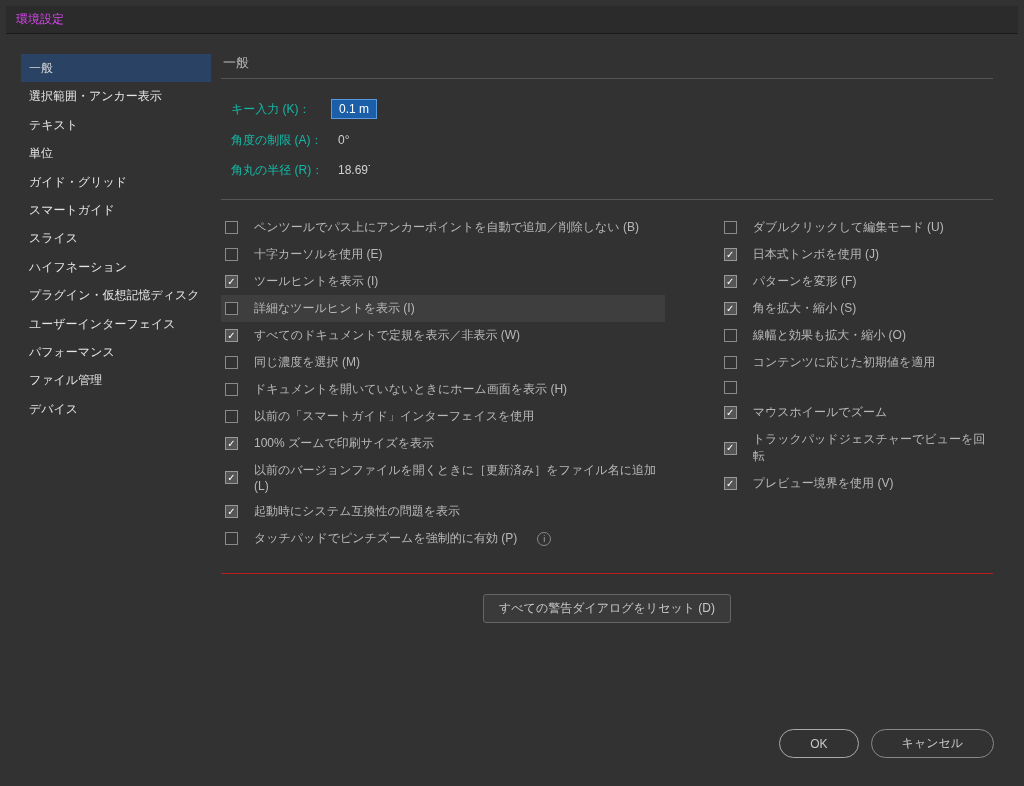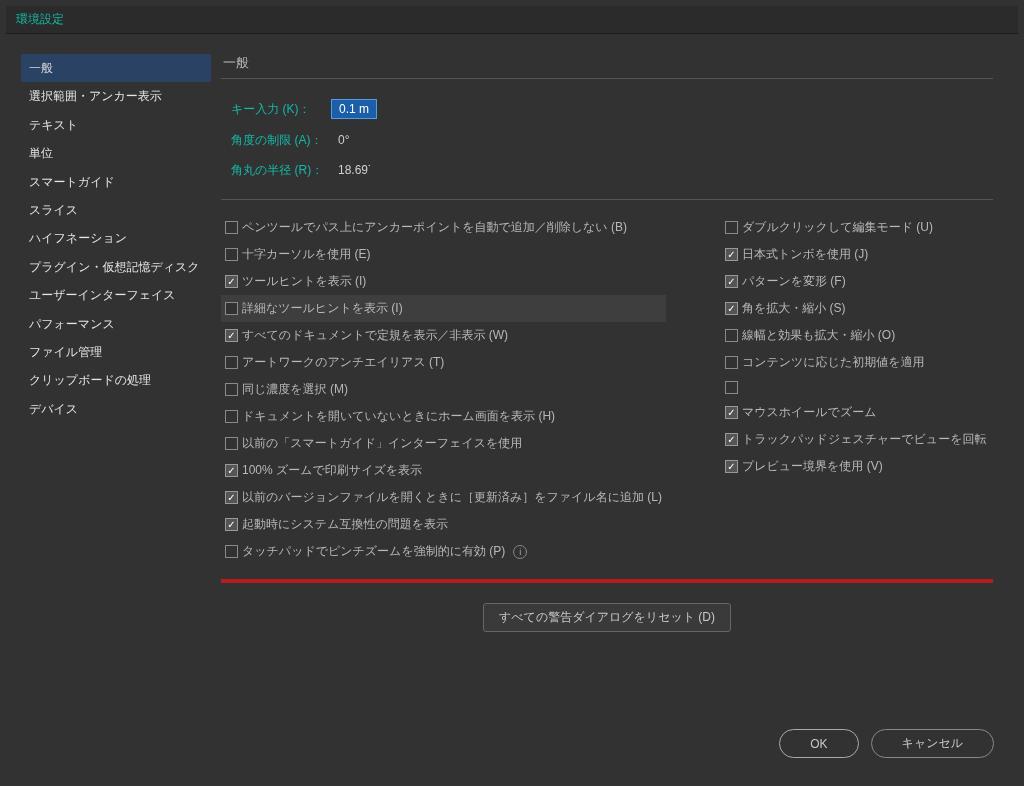--- a/index.html
+++ b/index.html
@@ -16,21 +16,21 @@
     position: absolute;
     top: 6px; left: 6px; right: 6px; bottom: 6px;
     display: flex;
     flex-direction: column;
   }
   .titlebar {
     background: #2b2b2b;
     padding: 5px 10px;
     border-bottom: 1px solid #1a1a1a;
     font-size: 12px;
-    color: #14b8a6;
+    color: #d946ef;
   }
   .body {
     flex: 1;
     background: #323232;
     display: flex;
     padding: 20px 15px 0 15px;
     gap: 0;
   }
   .sidebar {
     width: 190px;
@@ -87,21 +87,21 @@
     display: flex;
     gap: 55px;
     margin-top: 20px;
     border-top: 1px solid #555;
     padding-top: 14px;
   }
   .checkcol { display: flex; flex-direction: column; }
   .check-row {
     display: flex;
     align-items: center;
-    gap: 4px;
+    gap: 16px;
     padding: 5px 4px;
     font-size: 12px;
     color: #b8b8b8;
   }
   .check-row.highlighted {
     background: #3e3e3e;
   }
   .chk {
     width: 13px; height: 13px;
     border: 1px solid #8a8a8a;
@@ -120,22 +120,22 @@
     display: inline-flex;
     align-items: center; justify-content: center;
     font-size: 9px;
     color: #aaa;
     margin-left: 4px;
   }
   .reset-buttons {
     display: flex;
     gap: 10px;
     justify-content: center;
-    margin-top: 14px;
-    border-top: 4px solid #b91c1c;
+    margin-top: 21px;
+    border-top: 1px solid #b91c1c;
     padding-top: 20px;
   }
   .btn {
     background: #3a3a3a;
     border: 1px solid #666;
     color: #c8c8c8;
     padding: 5px 15px;
     font-size: 12px;
     border-radius: 3px;
     cursor: pointer;
@@ -169,28 +169,28 @@
     <span>環境設定</span>
   </div>
 
   <div class="body">
 
     <div class="sidebar" id="sidebar">
         <div class="sidebar-item active">一般</div>
         <div class="sidebar-item">選択範囲・アンカー表示</div>
         <div class="sidebar-item">テキスト</div>
         <div class="sidebar-item">単位</div>
+        <div class="sidebar-item">ガイド・グリッド</div>
         <div class="sidebar-item">スマートガイド</div>
         <div class="sidebar-item">スライス</div>
         <div class="sidebar-item">ハイフネーション</div>
         <div class="sidebar-item">プラグイン・仮想記憶ディスク</div>
         <div class="sidebar-item">ユーザーインターフェイス</div>
         <div class="sidebar-item">パフォーマンス</div>
         <div class="sidebar-item">ファイル管理</div>
-        <div class="sidebar-item">クリップボードの処理</div>
         <div class="sidebar-item">デバイス</div>
       </div>
 
     <div class="main">
       <div class="section-title">一般</div>
 
       <div style="padding-left:10px;">
         <div class="form-row">
           <span class="form-label">キー入力 (K)：</span>
           <input class="form-input selected" value="0.1 mm" style="">
@@ -222,24 +222,20 @@
             <div class="check-row highlighted">
               <span class="chk"></span>
               <span>詳細なツールヒントを表示 (I)</span>
             </div>
             <div class="check-row">
               <span class="chk on"></span>
               <span>すべてのドキュメントで定規を表示／非表示 (W)</span>
             </div>
             <div class="check-row">
               <span class="chk"></span>
-              <span>アートワークのアンチエイリアス (T)</span>
-            </div>
-            <div class="check-row">
-              <span class="chk"></span>
               <span>同じ濃度を選択 (M)</span>
             </div>
             <div class="check-row">
               <span class="chk"></span>
               <span>ドキュメントを開いていないときにホーム画面を表示 (H)</span>
             </div>
             <div class="check-row">
               <span class="chk"></span>
               <span>以前の「スマートガイド」インターフェイスを使用</span>
             </div>

